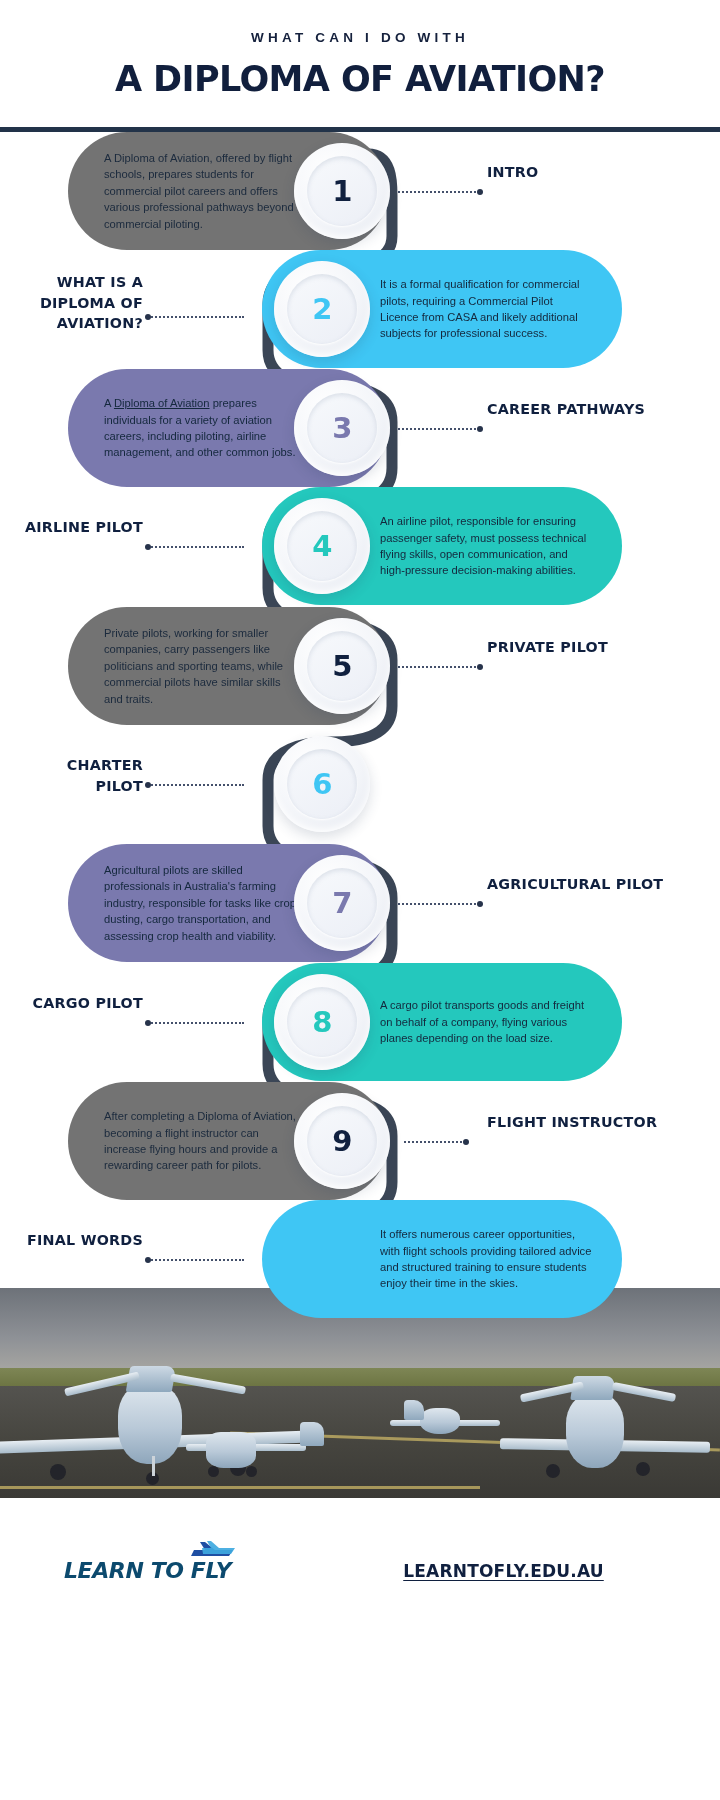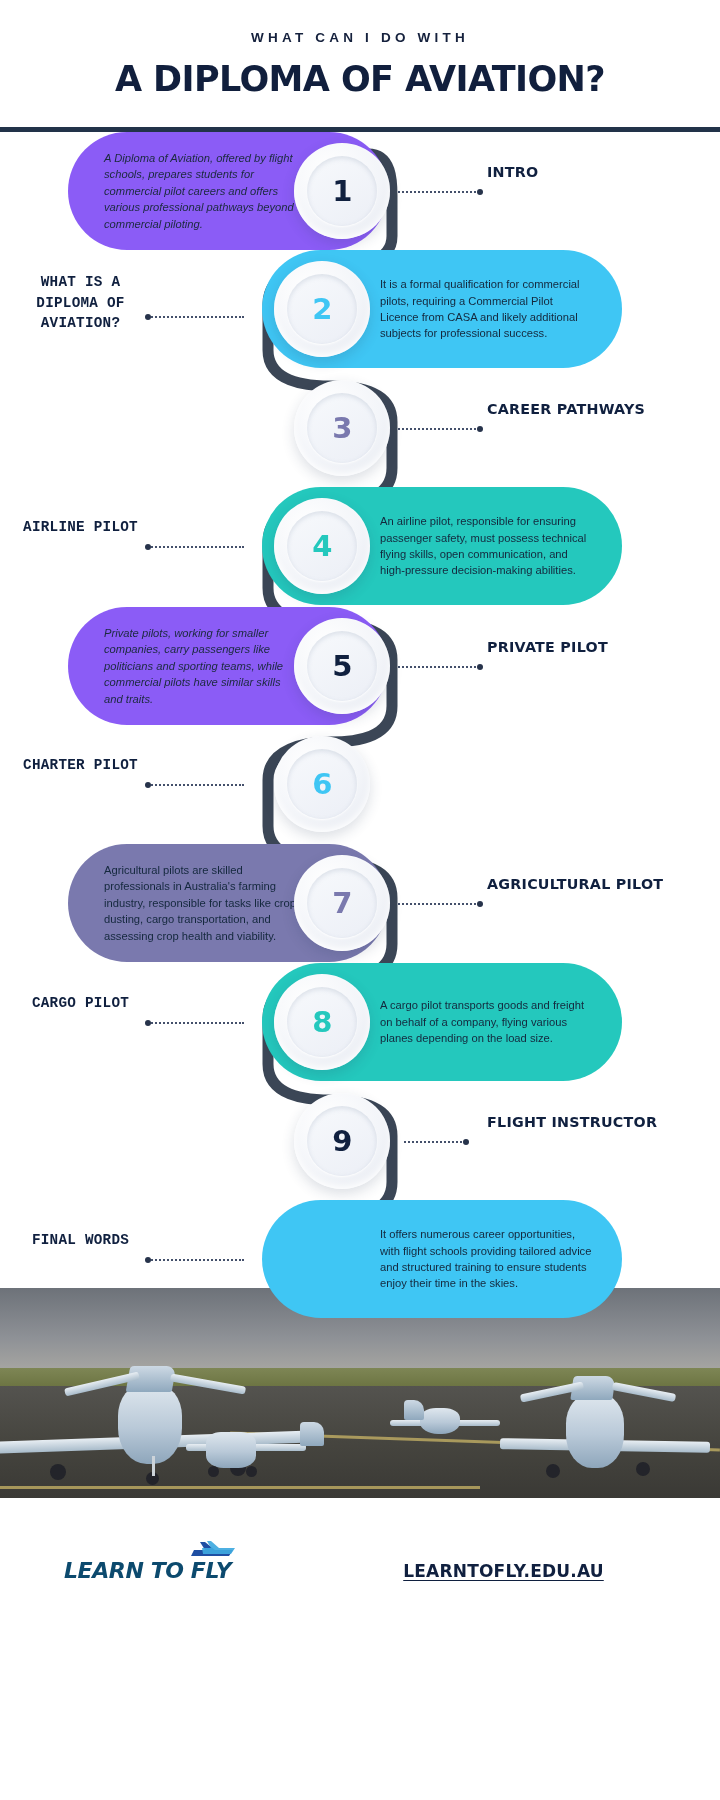--- a/index.html
+++ b/index.html
@@ -84,21 +84,21 @@
     line-height: 1.47;
     color: #1b2a3d;
     font-family: "Liberation Sans", sans-serif;
     margin-left: 24px;
   }
   .pill-left  .body { width: 196px; margin-left: 36px; }
   .pill-right .body { width: 214px; margin-right: 28px; }
   .pill .body u { text-decoration: underline; }
 
   
-  .c-pale   { background: #8b5cf6; font-style: italic; }
+  .c-pale   { background: #737373; }
   .c-cyan   { background: #3fc6f4; }
   .c-purple { background: #7a79ae; }
   .c-teal   { background: #24c8bd; }
   .c-purple .body, .c-teal .body, .c-cyan .body { color: #14283d; }
 
   
   .disc {
     position: absolute;
     width: 96px; height: 96px;
     top: 11px;
@@ -140,21 +140,21 @@
     top: 30px;
     font-size: 14.3px;
     font-weight: 800;
     line-height: 1.45;
     color: #10203f;
     letter-spacing: 0.25px;
     font-family: "DejaVu Sans", sans-serif;
     z-index: 3;
   }
   .label-right { left: 487px; text-align: left; width: 210px; }
-  .label-left  { left: 18px;  text-align: center; width: 125px; font-family: Liberation Mono, monospace; }
+  .label-left  { left: 18px;  text-align: right; width: 125px; }
 
   .leader {
     position: absolute;
     top: 59px;
     height: 2px;
     border-top: 2px dotted #44506b;
     z-index: 3;
   }
   .leader::after {
     content: "";
@@ -320,20 +320,25 @@
         <div class="body">It is a formal qualification for commercial pilots, requiring a Commercial Pilot Licence from CASA and likely additional subjects for professional success.</div>
       </div>
       <div class="disc disc-right">
         <span class="num n-cyan">2</span>
       </div>
       <div class="leader leader-left" style="top:66px;"></div>
       <div class="label label-left" style="top:22px;">WHAT IS A DIPLOMA OF AVIATION?</div>
     </div>
 
     <div class="step" style="top:237px;">
+      <div class="pill pill-left c-purple">
+        <div class="body">
+          <span>A </span><u>Diploma of Aviation</u><span> prepares individuals for a variety of aviation careers, including piloting, airline management, and other common jobs.</span>
+        </div>
+      </div>
       <div class="disc disc-left">
         <span class="num n-purple">3</span>
       </div>
       <div class="leader leader-right"></div>
       <div class="label label-right">CAREER PATHWAYS</div>
     </div>
 
     <div class="step" style="top:355px;">
       <div class="pill pill-right c-teal">
         <div class="body">An airline pilot, responsible for ensuring passenger safety, must possess technical flying skills, open communication, and high-pressure decision-making abilities.</div>
@@ -380,20 +385,23 @@
         <div class="body">A cargo pilot transports goods and freight on behalf of a company, flying various planes depending on the load size.</div>
       </div>
       <div class="disc disc-right">
         <span class="num n-teal">8</span>
       </div>
       <div class="leader leader-left"></div>
       <div class="label label-left">CARGO PILOT</div>
     </div>
 
     <div class="step" style="top:950px;">
+      <div class="pill pill-left c-pale">
+        <div class="body">After completing a Diploma of Aviation, becoming a flight instructor can increase flying hours and provide a rewarding career path for pilots.</div>
+      </div>
       <div class="disc disc-left">
         <span class="num n-navy">9</span>
       </div>
       <div class="leader leader-right" style="left:404px;width:62px;"></div>
       <div class="label label-right">FLIGHT INSTRUCTOR</div>
     </div>
 
     <div class="step" style="top:1068px;">
       <div class="pill pill-right c-cyan">
         <div class="body">It offers numerous career opportunities, with flight schools providing tailored advice and structured training to ensure students enjoy their time in the skies.</div>

